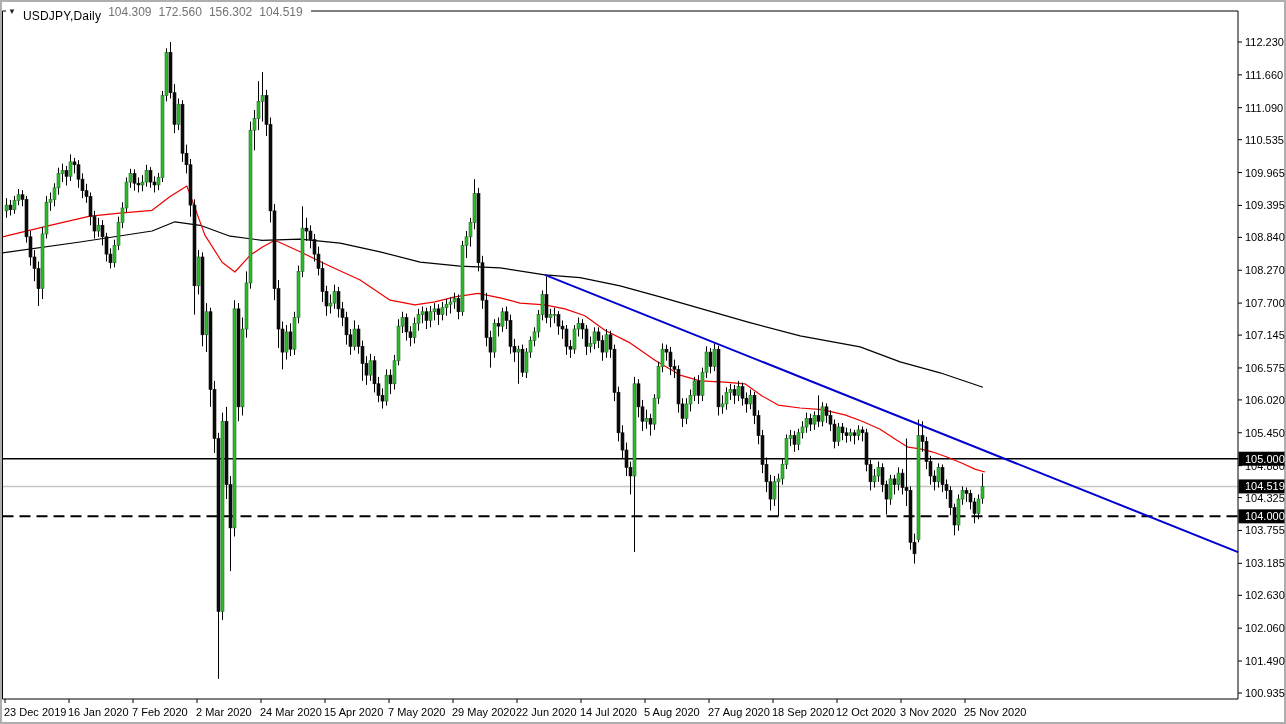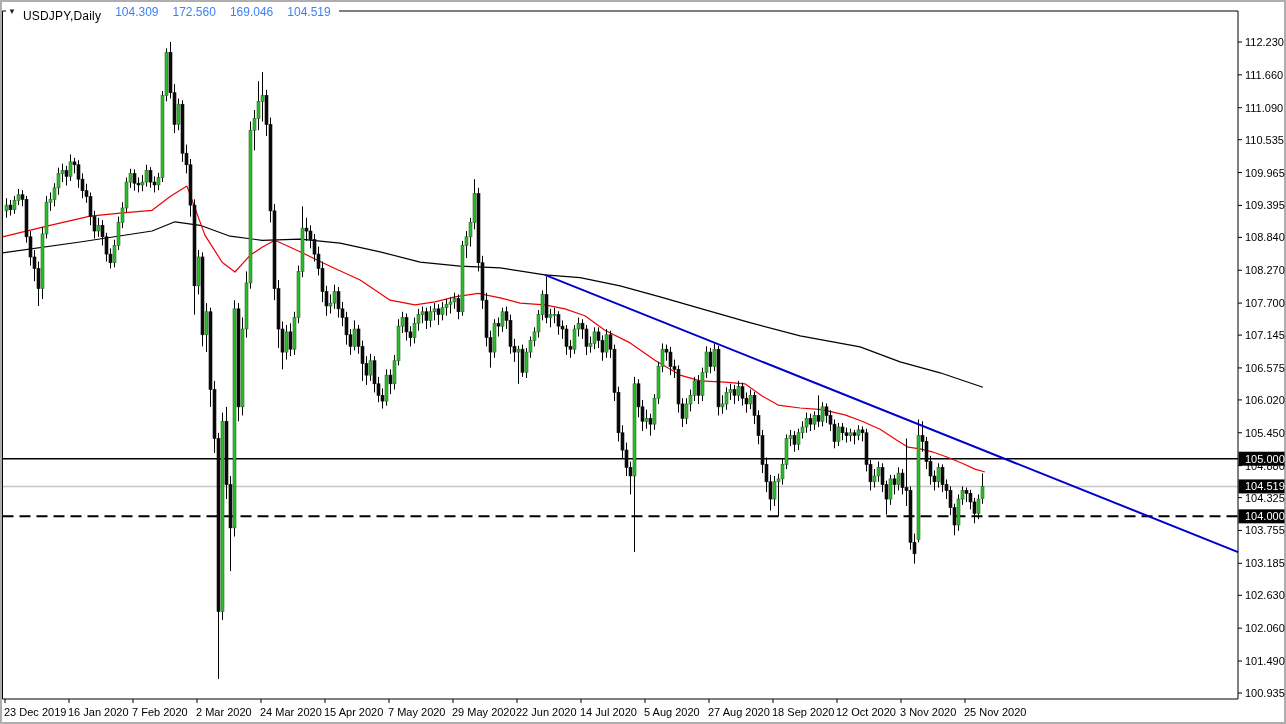--- a/index.html
+++ b/index.html
@@ -19,21 +19,21 @@
     position:absolute;left:6px;top:4px;height:16px;
     display:flex;align-items:center;
     background:#ffffff;
     padding:0 8px 0 2px;
     z-index:5;
     font-size:12px;
     white-space:nowrap;
   }
   .dd{font-size:8px;color:#222;margin-right:7px;cursor:pointer;line-height:10px;}
   .sym{color:#000;letter-spacing:0.2px;margin-top:8px;}
-  .quote{color:#3b82f6;margin-left:14px;}
+  .quote{color:#737373;margin-left:7px;}
 </style>
 </head>
 <body>
 
 <div class="frame"></div>
 
 <svg id="plot" width="1286" height="724">
     <g>
       <line x1="2.5" y1="458.7091633466137" x2="1238" y2="458.7091633466137" stroke="#000000" stroke-width="1.5"></line>
       <line x1="2.5" y1="486.4321381142097" x2="1238" y2="486.4321381142097" stroke="#c6c6c6" stroke-width="1.5"></line>
@@ -626,15 +626,15 @@
       <line x1="965" y1="699" x2="965" y2="703" stroke="#000000" stroke-width="1"></line>
       <text x="964" y="716" font-size="11" fill="#000000">25 Nov 2020</text>
     </g>
   </svg>
 
 <div class="titlebar">
   <span class="dd">▼</span>
   <span class="sym">USDJPY,Daily</span>
   <span class="quote">104.309</span>
   <span class="quote">172.560</span>
-  <span class="quote">169.046</span>
+  <span class="quote">156.302</span>
   <span class="quote">104.519</span>
 </div>
 
 </body></html>

